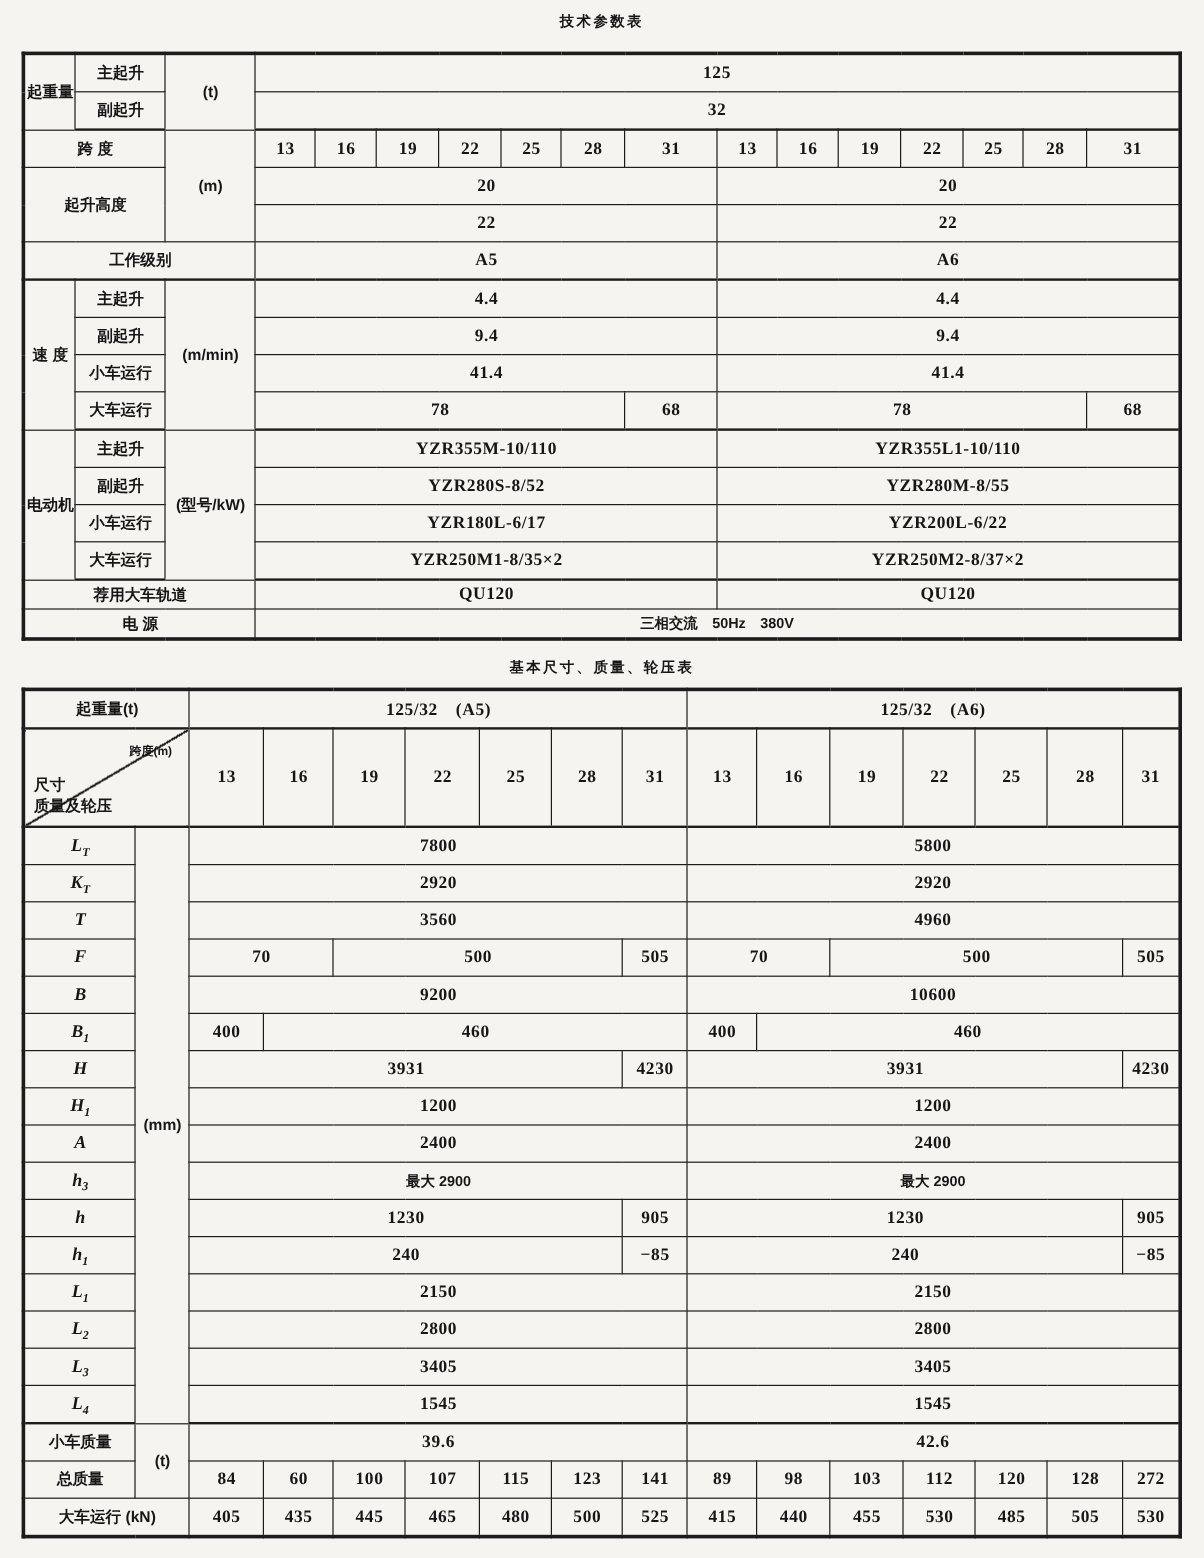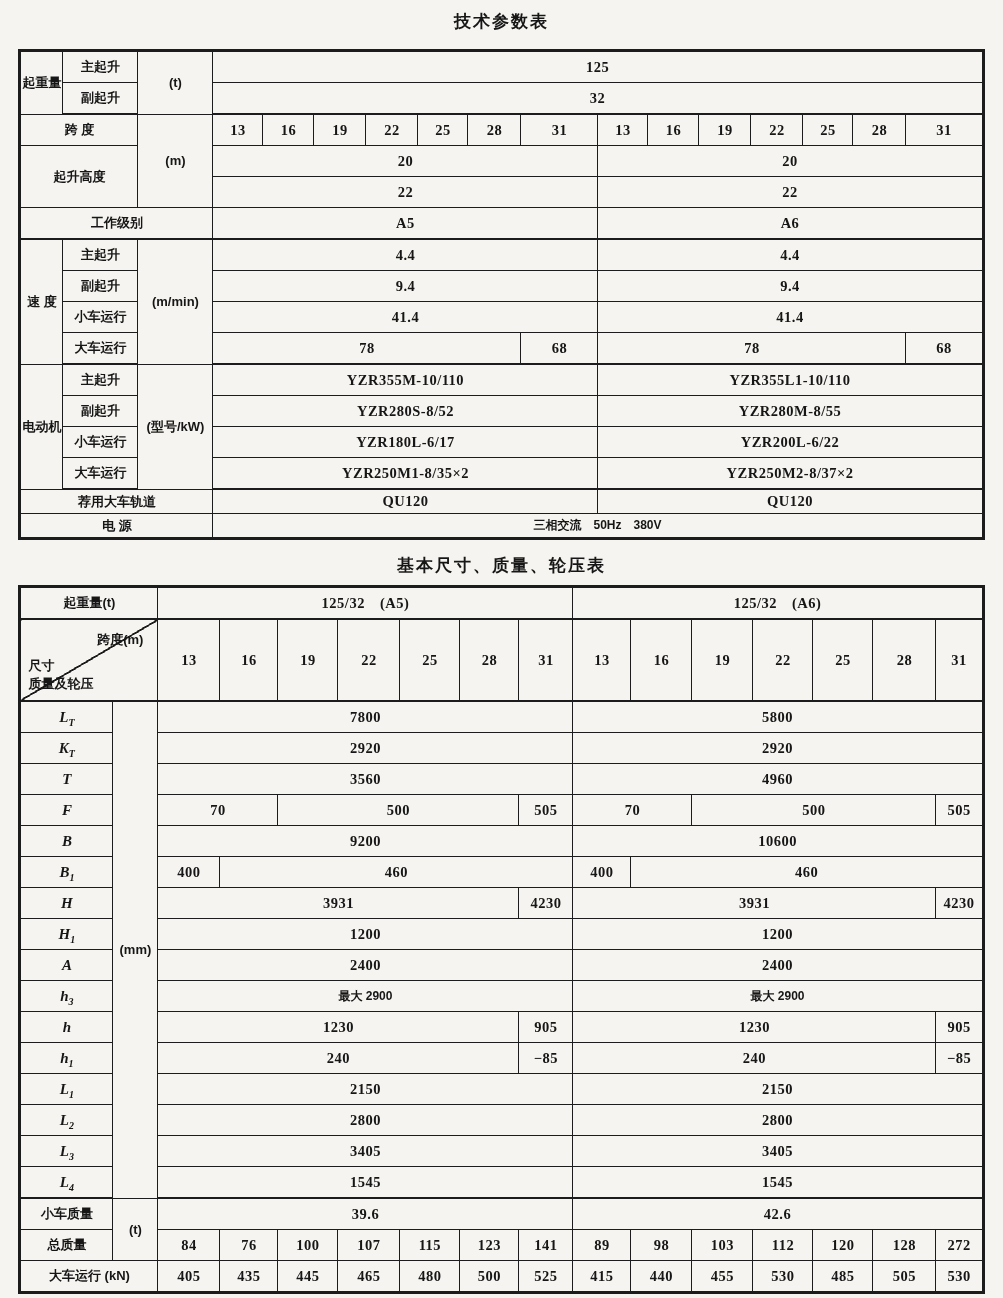--- a/index.html
+++ b/index.html
@@ -4,21 +4,21 @@
 <style>
   html,body{margin:0;padding:0;}
   body{
     width:1003px;height:1298px;
     background:#f5f4f0;
     font-family:"Liberation Sans",sans-serif;
     color:#161616;
     overflow:hidden;
   }
   .title{
-    text-align:center;font-weight:700;font-size:17px;
+    text-align:center;font-weight:700;font-size:12px;
     letter-spacing:2px;margin:10px 0 16px 0;
   }
   .title2{margin:14px 0 8px 0;}
   table.tbl{
     border-collapse:collapse;table-layout:fixed;
     width:963px;margin:0 auto;
     border:3px solid #1c1c1c;
   }
   table.tbl td{
     border:1px solid #1c1c1c;
@@ -37,21 +37,21 @@
   td.dim{font-family:"Liberation Serif",serif;font-style:italic;font-weight:700;font-size:15px;}
   td.dim sub{font-size:10px;line-height:0;}
   td.diag{
     position:relative;
     background:linear-gradient(to bottom right,
       transparent calc(50% - 0.9px),
       #1c1c1c calc(50% - 0.9px),
       #1c1c1c calc(50% + 0.9px),
       transparent calc(50% + 0.9px));
   }
-  td.diag .dt{position:absolute;top:11px;right:14px;font-weight:700;font-size:13px;}
+  td.diag .dt{position:absolute;top:11px;right:14px;font-weight:700;font-size:10px;}
   td.diag .dl1{position:absolute;left:7px;top:37px;font-weight:700;font-size:13px;}
   td.diag .dl2{position:absolute;left:7px;bottom:7px;font-weight:700;font-size:13px;}
 </style>
 </head>
 <body>
 
 <div class="title">技术参数表</div>
 
 <table class="tbl">
   <colgroup>
@@ -317,21 +317,21 @@
     </tr>
     <tr class="h30">
       <td class="cn">小车质量</td>
       <td class="cn" rowspan="2">(t)</td>
       <td class="num dstart" colspan="7">39.6</td>
       <td class="num hsplit" colspan="7">42.6</td>
     </tr>
     <tr class="h30">
       <td class="cn">总质量</td>
       <td class="num dstart">84</td>
-      <td class="num">76</td>
+      <td class="num">60</td>
       <td class="num">100</td>
       <td class="num">107</td>
       <td class="num">115</td>
       <td class="num">123</td>
       <td class="num">141</td>
       <td class="num hsplit">89</td>
       <td class="num">98</td>
       <td class="num">103</td>
       <td class="num">112</td>
       <td class="num">120</td>

